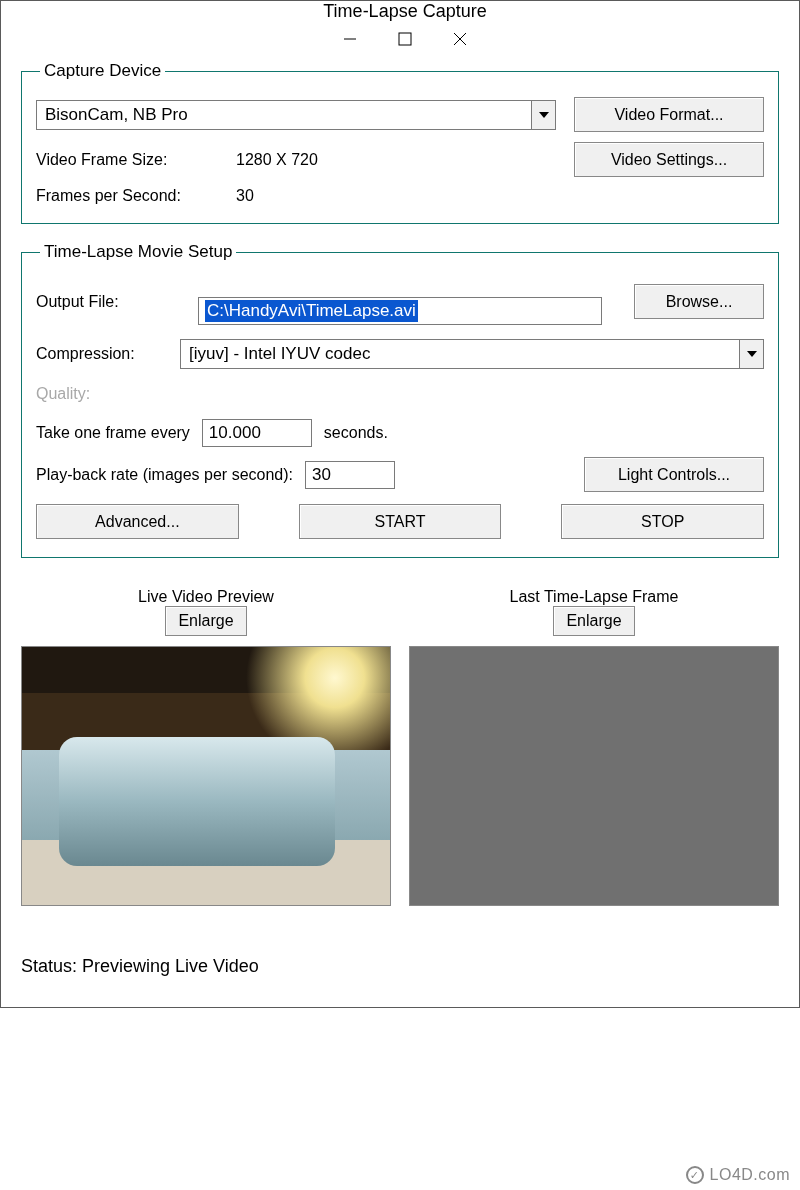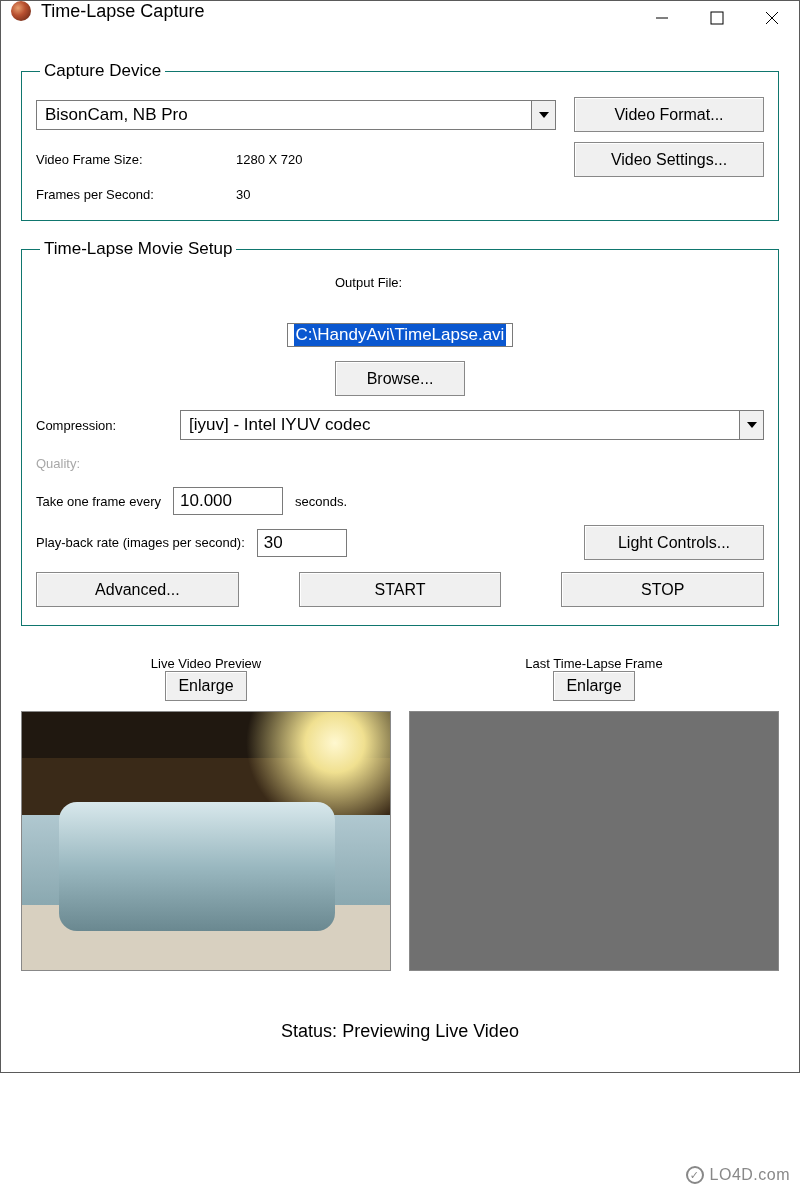--- a/index.html
+++ b/index.html
@@ -13,22 +13,24 @@
     position: relative;
   }
   .window {
     width: 800px;
     border: 1px solid #5a5a5a;
     background: #fff;
   }
   .titlebar {
     height: 40px;
     display: flex;
+    align-items: center;
     padding: 0 0 0 10px;
     background: #fff;
+    flex-direction: column;
   }
   .titlebar-icon {
     width: 20px; height: 20px;
     border-radius: 50%;
     background: radial-gradient(circle at 35% 35%, #e8a070 0%, #b85030 40%, #5a2010 100%);
     margin-right: 10px;
   }
   .titlebar-text { flex: 1; font-size: 18px; color: #000; }
   .titlebar-buttons { display: flex; }
   .tb-btn {
@@ -46,21 +48,21 @@
     margin: 0 0 18px 0;
     padding: 16px 14px 18px 14px;
     position: relative;
   }
   fieldset.group > legend {
     font-size: 17px;
     padding: 0 4px;
     margin-left: 4px;
   }
   .row { display: flex; align-items: center; margin-bottom: 10px; }
-  .lbl { font-size: 13px; }
+  .lbl { font-size: 16px; }
   .disabled-lbl { color: #a8a8a8; }
   .select {
     display: flex; align-items: center;
     height: 30px;
     border: 1px solid #7a7a7a;
     background: #fff;
     padding: 0 0 0 8px;
     font-size: 17px;
   }
   .select-text { flex: 1; white-space: nowrap; overflow: hidden; }
@@ -125,21 +127,21 @@
     content:"";
     position:absolute; top:0; right:0; width:50%; height:40%;
     background: radial-gradient(circle at 70% 30%, #fff8d0 0%, #f0e090 20%, rgba(240,224,144,0) 60%);
   }
   .live-img::after{
     content:"";
     position:absolute; left:10%; top:35%; width:75%; height:50%;
     background: linear-gradient(180deg,#d8e8ec 0%,#9ab8c0 50%,#6a8890 100%);
     border-radius: 18px;
   }
-  .status-row { margin-top: 50px; font-size: 18px; text-align: center; }
+  .status-row { margin-top: 50px; font-size: 18px; }
   .watermark {
     position: absolute;
     bottom: 6px; right: 10px;
     font-size: 16px;
     color: #888;
     display: flex; align-items: center; gap: 6px;
     letter-spacing: 0.5px;
   }
   .watermark-circle{
     width:18px;height:18px;border:2px solid #888;border-radius:50%;
@@ -200,21 +202,21 @@
 
       <div class="row" style="margin-bottom:0;">
         <span class="lbl" style="width:200px;">Frames per Second:</span>
         <span class="lbl">30</span>
       </div>
     </fieldset>
 
     <fieldset class="group">
       <legend>Time-Lapse Movie Setup</legend>
 
-      <div class="row" style="gap:14px;flex-direction:column;">
+      <div class="row" style="gap:32px;">
         <span class="lbl" style="width:130px;">Output File:</span>
         <div class="textfield" style="flex:1; display:flex; align-items:center;margin-top:19px;">
           <span class="selected-text">C:\HandyAvi\TimeLapse.avi</span>
         </div>
         <button class="btn" style="width:130px;">Browse...</button>
       </div>
 
       <div class="row" style="gap:14px; margin-top:14px;">
         <span class="lbl" style="width:130px;">Compression:</span>
         <div class="select" style="flex:1;">

